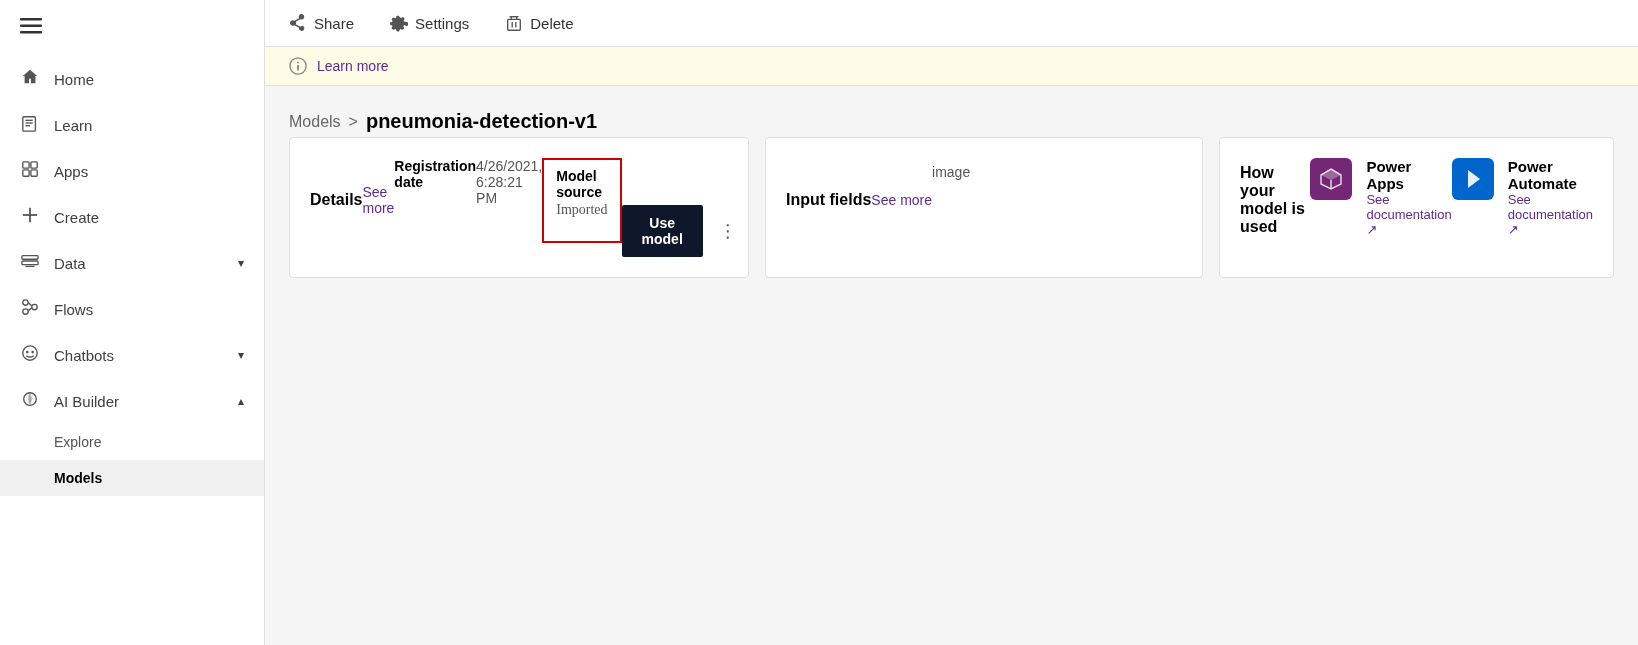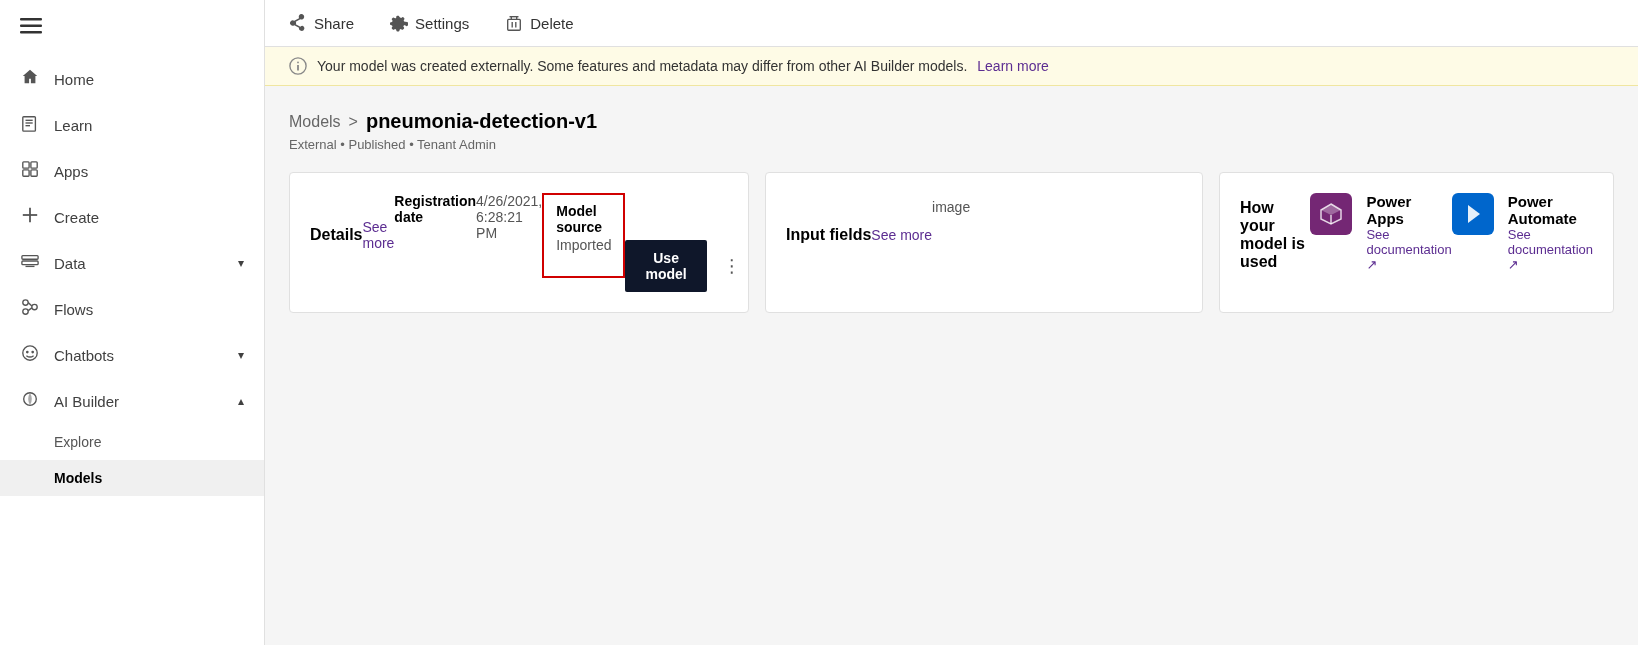--- a/index.html
+++ b/index.html
@@ -175,20 +175,21 @@
     }
     .highlighted-label {
       font-size: 14px;
       font-weight: 700;
       color: #000;
       margin-bottom: 2px;
     }
     .highlighted-value {
       font-size: 14px;
       color: #555;
+      font-family: Liberation Serif, serif;
     }
 
     
     .card-divider {
       border: none;
       border-top: 1px solid #e0e0e0;
       margin: 10px 0 14px 0;
     }
 
     
@@ -396,32 +397,30 @@
       <span>Delete</span>
     </button>
   </div>
 
   <div class="banner">
     <svg width="18" height="18" viewBox="0 0 20 20" style="flex-shrink:0">
         <circle cx="10" cy="10" r="9" fill="none" stroke="#888" stroke-width="1.5"></circle>
         <line x1="10" y1="9" x2="10" y2="15" stroke="#888" stroke-width="2"></line>
         <circle cx="10" cy="6" r="1" fill="#888"></circle>
       </svg>
-    <span>Your model was created externally. Some features and metadata may differ from other AI Builder models.</span>
     <a class="banner-link">Learn more</a>
   </div>
 
   <div class="content">
 
     <div class="breadcrumb">
       <span class="breadcrumb-link">Models</span>
       <span class="breadcrumb-separator">&gt;</span>
       <span class="breadcrumb-current">pneumonia-detection-v1</span>
     </div>
-    <div class="page-subtitle">External • Published • Tenant Admin</div>
 
     <div class="cards-row">
 
       <div class="card card-details">
         <div class="card-header">
           <span class="card-title">Details</span>
           <span class="card-see-more">See more</span>
         </div>
 
         <div class="detail-label">Registration date</div>

